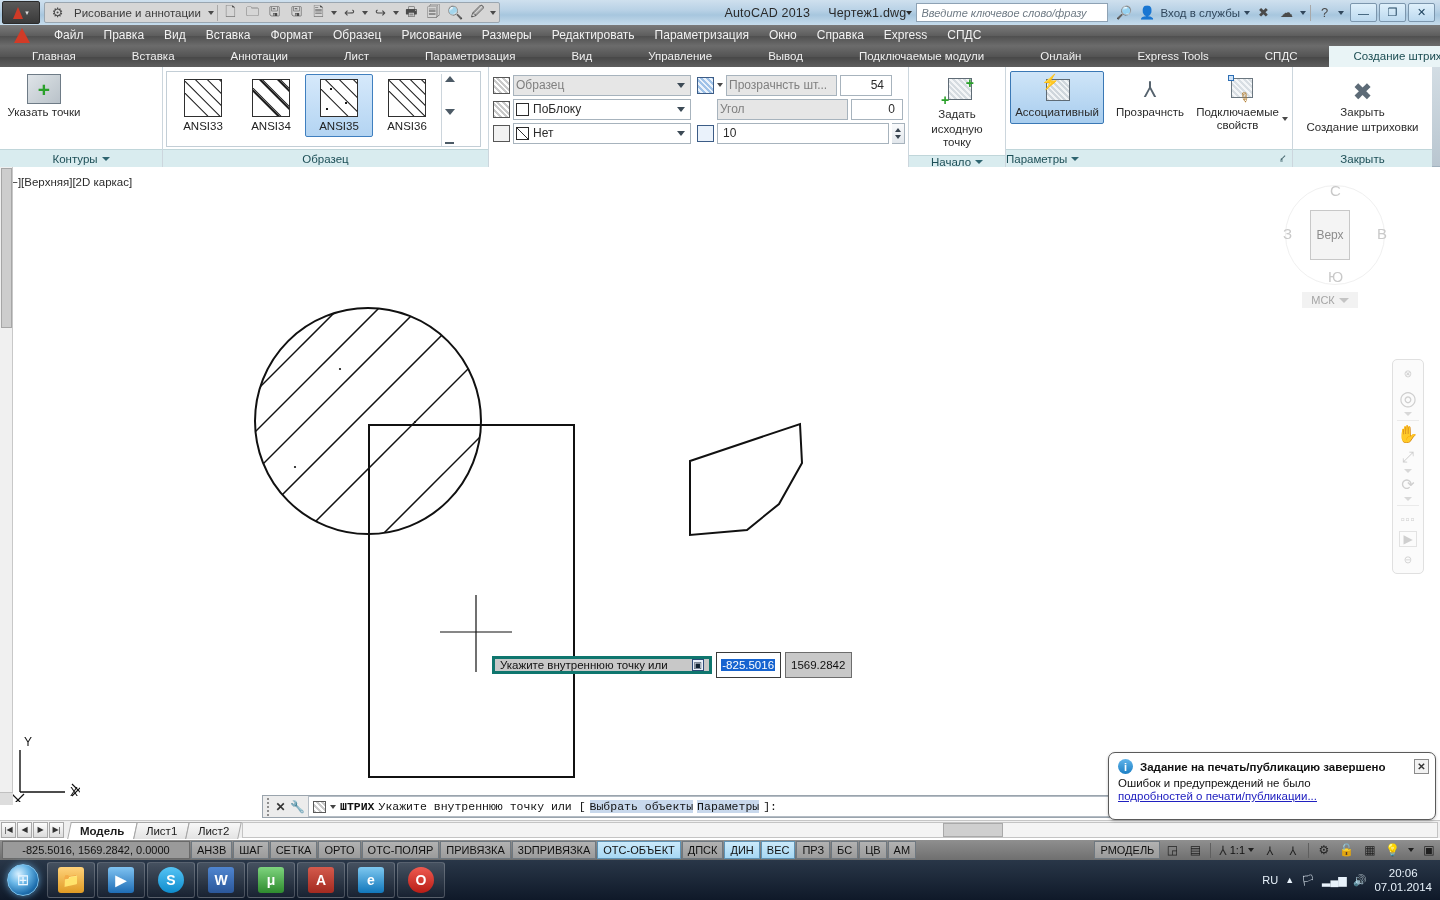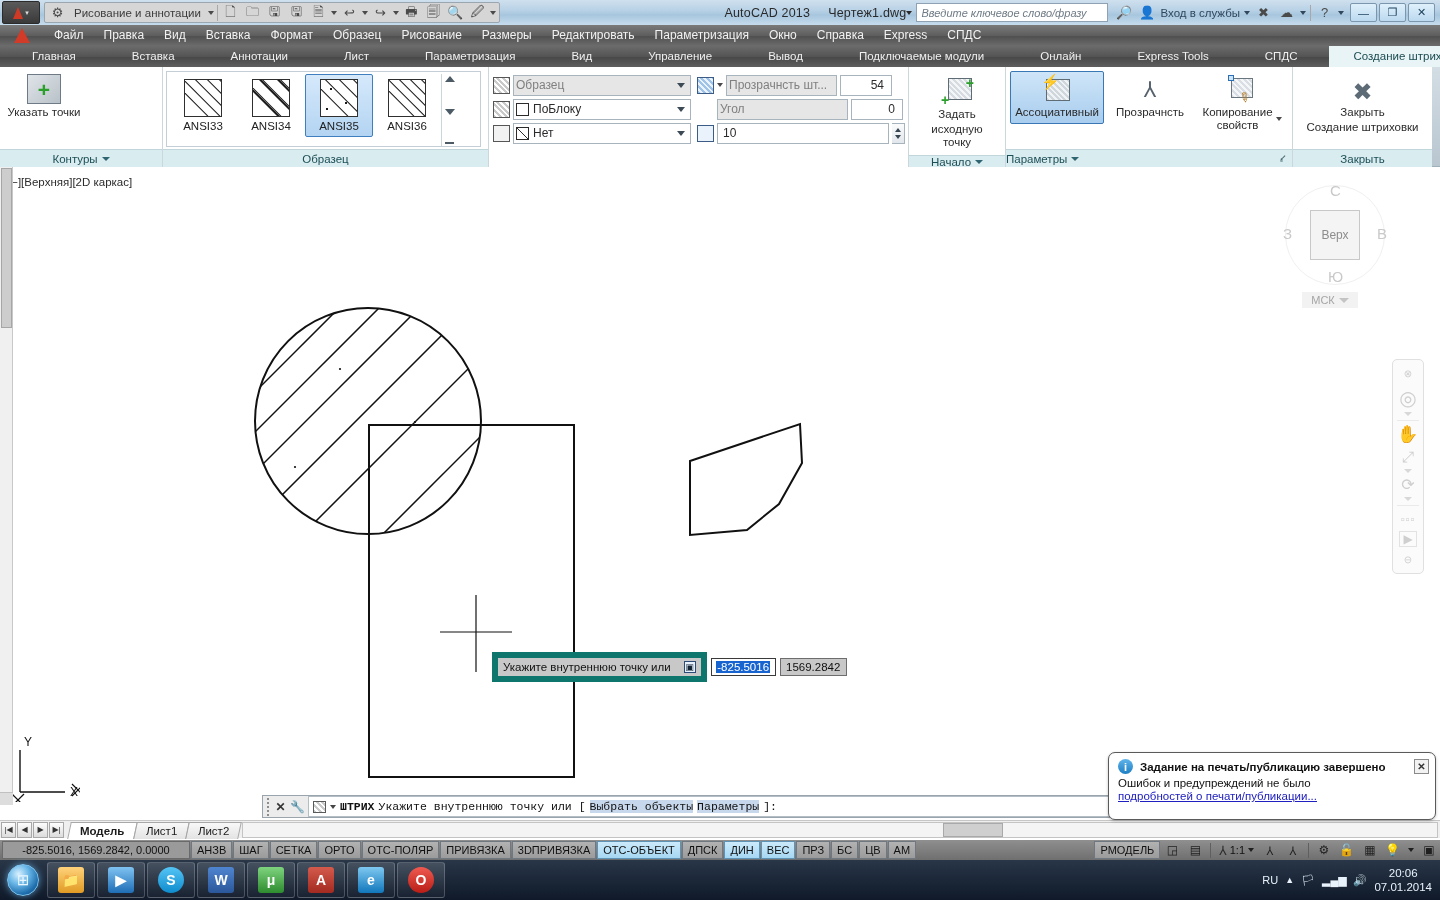--- a/index.html
+++ b/index.html
@@ -143,21 +143,21 @@
     position:absolute; left:0; top:167px; width:13px; height:638px;
     background:#f0f0f0; border-right:1px solid #c8c8c8;
   }
   .leftscroll .thumb { position:absolute; left:1px; top:1px; width:11px; height:160px; background:#cdcdcd; border:1px solid #a6a6a6;}
   .leftscroll .btm { position:absolute; left:0; bottom:0; width:13px; height:13px; background:#ddd; border-top:1px solid #c0c0c0;}
 
   
   .viewcube { position:absolute; right:50px; top:13px; width:110px; height:130px; }
   .vc-ring { position:absolute; left:5px; top:5px; width:100px; height:100px; border-radius:50%; border:1px solid #f0f0f0; }
   .vc-face {
-    position:absolute; left:30px; top:30px; width:50px; height:50px;
+    position:absolute; left:30px; top:30px; width:40px; height:50px;
     border:1px solid #c8c8c8; background:#f4f4f4;
     display:flex; align-items:center; justify-content:center;
     font-size:12px; color:#8d8d8d; cursor:pointer;
   }
   .vc-lab { position:absolute; font-size:15px; color:#c9c9c9; cursor:pointer; }
   .vc-n { left:50px; top:2px; }
   .vc-w { left:3px; top:45px; }
   .vc-e { left:97px; top:45px; }
   .vc-s { left:48px; top:88px; }
   .vc-ucs {
@@ -176,27 +176,27 @@
   .navbar .nvi { width:26px; height:24px; display:flex; align-items:center; justify-content:center; color:#cfcfcf; font-size:15px; cursor:pointer; }
   .navbar .nvsep { width:22px; height:1px; background:#eaeaea; margin:2px 0; }
   .navbar .ncaret { width:0;height:0;border-left:4px solid transparent;border-right:4px solid transparent;border-top:4px solid #d8d8d8; }
 
   
   .ucsicon { position:absolute; left:10px; top:565px; width:70px; height:70px; }
 
   
   .dyn { position:absolute; display:flex; align-items:center; gap:4px; }
   .dynprompt {
-    height:30px; background:#c8c8c8; border:6px solid #0f766e;
-    display:flex; align-items:center; padding:0 5px; gap:13px; font-size:11.5px; color:#111;
+    height:18px; background:#c8c8c8; border:3px solid #0f766e;
+    display:flex; align-items:center; padding:0 5px; gap:24px; font-size:11.5px; color:#111;
   }
   .dynprompt .expander { width:12px;height:12px; border:1px solid #2c4a77; background:#e8f0fb; display:flex;align-items:center;justify-content:center; font-size:9px; color:#123; line-height:1;}
   .dynfield {
     height:18px; border:1px solid #6d6d6d; background:#c8c8c8;
-    display:flex; align-items:center; padding:4px 4px; font-size:11.5px; color:#111;
+    display:flex; align-items:center; padding:12px 4px; font-size:11.5px; color:#111;
   }
   .dynfield.active { background:#ffffff; border-color:#3a3a3a; }
   .dynfield.active span { background:#1764d0; color:#fff; padding:0 1px; }
 
   
   .cmdwrap {
     position:absolute; left:262px; top:795px; width:940px; height:23px;
     background:#ececec; border:1px solid #9aa4ad;
     display:flex; align-items:center;
   }
@@ -577,21 +577,21 @@
           <div>Прозрачнсть</div>
         </div>
         <div class="bigbtn" style="width:92px">
           <div style="width:30px;height:28px;position:relative;">
             <span style="position:absolute;left:4px;top:2px;width:22px;height:20px;border:1px solid #6a767f;background:repeating-linear-gradient(45deg,#d8dee3 0 2px,#f4f6f8 2px 4px);"></span>
             <span style="position:absolute;left:1px;top:-1px;width:6px;height:6px;border:1px solid #2d6fb5;background:#cfe3f7;"></span>
             <span style="position:absolute;left:12px;bottom:0px;color:#b07a2a;font-size:13px;line-height:1;transform:rotate(35deg);">✎</span>
           </div>
           <div style="display:flex;align-items:center;gap:3px;">
             <span>
-              <span style="display:block">Копирование</span>
+              <span style="display:block">Подключаемые</span>
               <span style="display:block">свойств</span>
             </span>
             <span class="caret"></span>
           </div>
         </div>
       </div>
       <div class="title">
         <span>Параметры</span>
         <span class="tcaret"></span>
         <span class="dialog-launcher">⭹</span>

